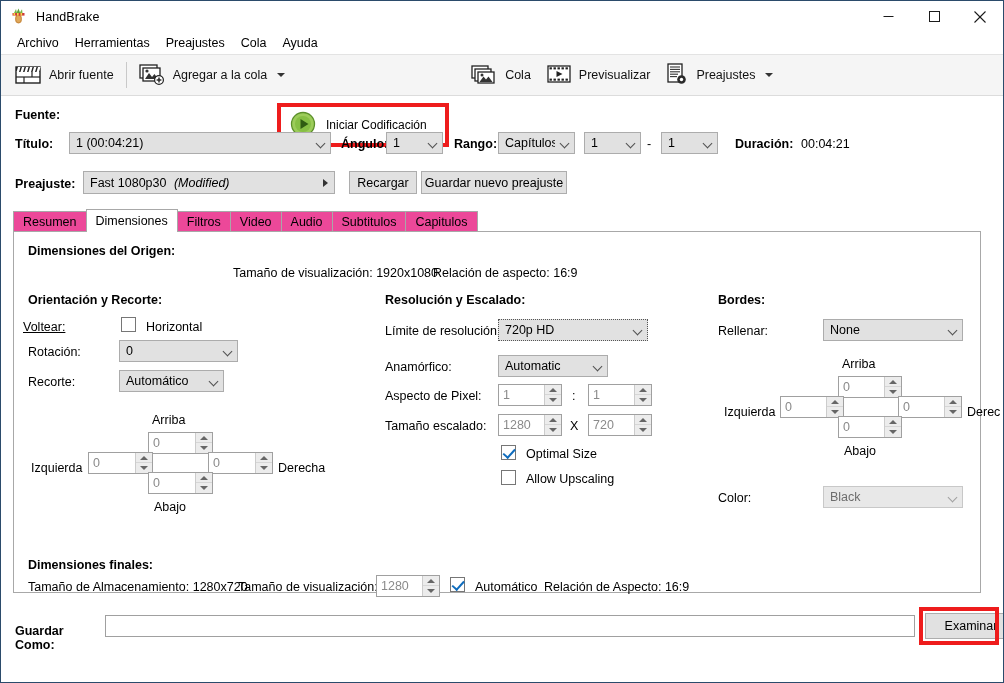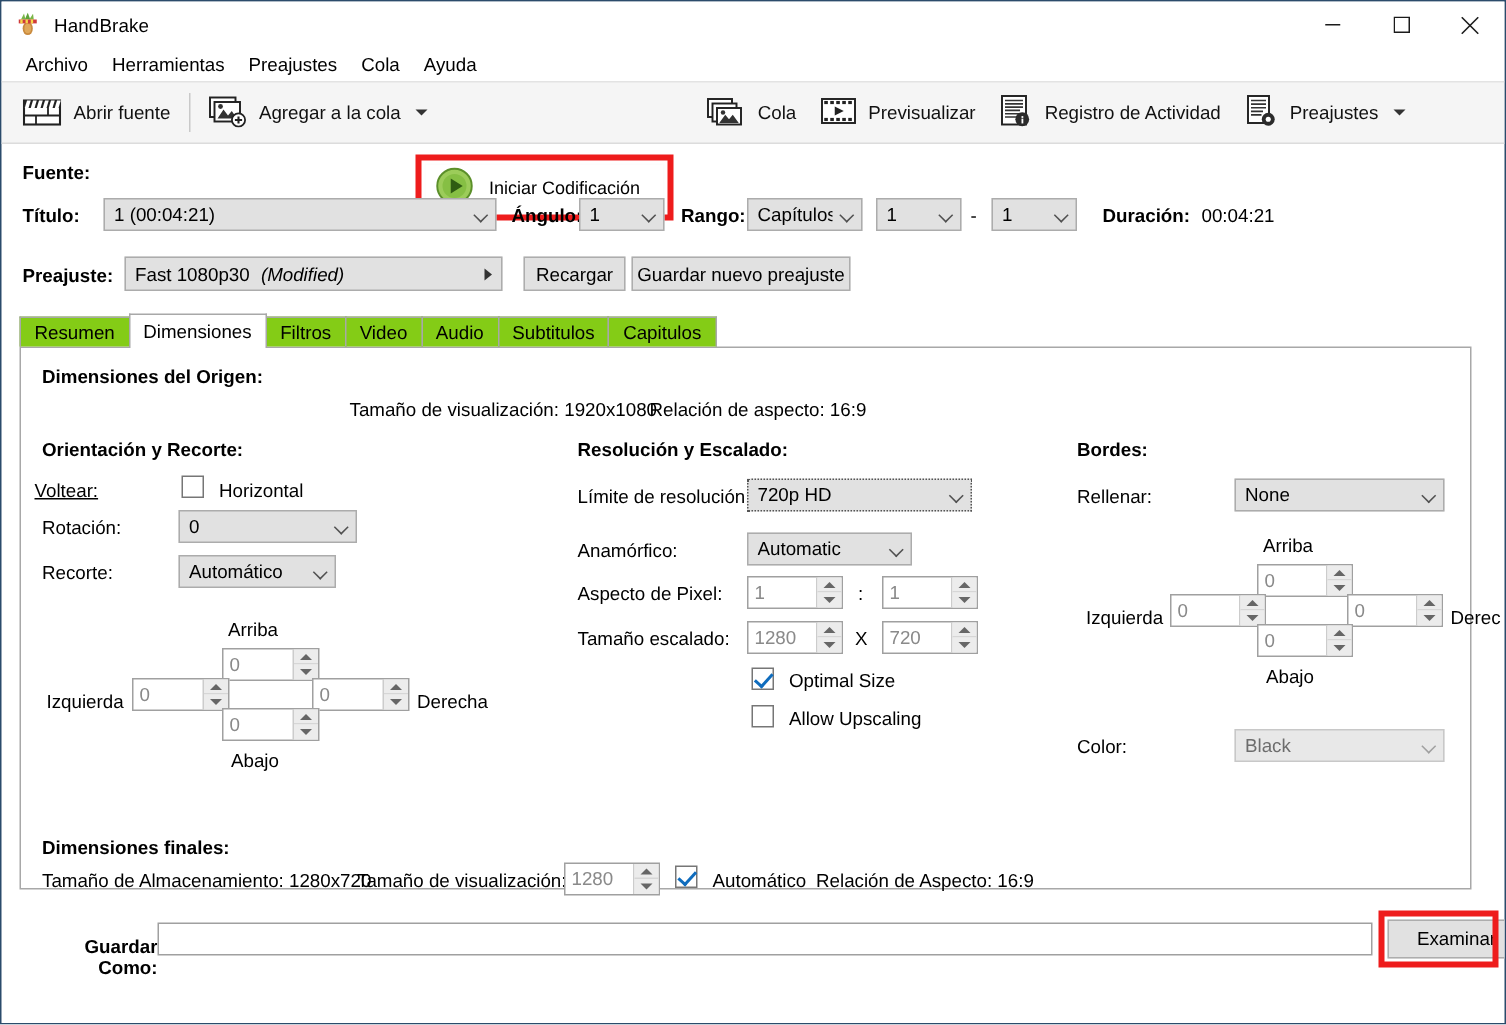--- a/index.html
+++ b/index.html
@@ -114,21 +114,21 @@
     background: #ffffff;
     border: 1px solid #fdfdfd;
     display: flex;
     align-items: center;
     padding-left: 6px;
     gap: 10px;
   }
 
   
   .content { padding: 0 0 0 0; background:#ffffff; }
-  .lbl-b { font-weight: bold; font-size: 12.5px; text-align: right; }
+  .lbl-b { font-weight: bold; font-size: 12.5px; }
   .lbl-n { font-size: 12.5px; }
 
   
   .combo {
     height: 22px;
     background: #e1e1e1;
     border: 1px solid #acacac;
     display: flex;
     align-items: center;
     padding: 0 4px 0 6px;
@@ -199,21 +199,21 @@
     align-items: flex-end;
     padding-left: 12px;
     height: 22px;
     position: relative;
     z-index: 2;
   }
   .tab {
     height: 20px;
     padding: 0 9px;
     font-size: 12.5px;
-    background: #84cc16;
+    background: #ec4899;
     border: 1px solid #a8a8a8;
     border-bottom: none;
     display: flex; align-items: center;
     margin-right: -1px;
     color: #000;
   }
   .tab.active {
     background: #ffffff;
     height: 23px;
     margin-bottom: -1px;
@@ -430,39 +430,20 @@
             <rect x="10.5" y="15.6" width="2.4" height="2.1"></rect>
               <rect x="14.5" y="15.6" width="2.4" height="2.1"></rect>
             <rect x="18.5" y="15.6" width="2.4" height="2.1"></rect>
           </g>
           <polygon points="9.5,8 15.5,11 9.5,14" fill="#222"></polygon>
         </svg>
       </span>
       <span class="lbl">Previsualizar</span>
     </div>
 
-    <div class="tbtn">
-      <span>
-        <svg width="22" height="22" viewBox="0 0 22 22">
-          <rect x="2" y="1" width="16" height="19" fill="#fff" stroke="#222" stroke-width="1.3"></rect>
-          <g stroke="#333" stroke-width="1.1">
-            <line x1="4" y1="4" x2="16" y2="4"></line>
-              <line x1="4" y1="6.2" x2="16" y2="6.2"></line>
-            <line x1="4" y1="8.4" x2="16" y2="8.4"></line>
-              <line x1="4" y1="10.6" x2="14" y2="10.6"></line>
-            <line x1="4" y1="12.8" x2="16" y2="12.8"></line>
-              <line x1="4" y1="15" x2="12" y2="15"></line>
-          </g>
-          <circle cx="15.5" cy="16.5" r="4.6" fill="#2b2b2b"></circle>
-          <rect x="15" y="14.4" width="1.2" height="1.2" fill="#fff"></rect>
-          <rect x="15" y="16.1" width="1.2" height="3.2" fill="#fff"></rect>
-        </svg>
-      </span>
-      <span class="lbl">Registro de Actividad</span>
-    </div>
 
     <div class="tbtn">
       <span>
         <svg width="22" height="22" viewBox="0 0 22 22">
           <rect x="2" y="1" width="14" height="18" fill="#fff" stroke="#222" stroke-width="1.3"></rect>
           <g stroke="#333" stroke-width="1.1">
             <line x1="4" y1="4" x2="14" y2="4"></line>
               <line x1="4" y1="6.4" x2="14" y2="6.4"></line>
             <line x1="4" y1="8.8" x2="14" y2="8.8"></line>
               <line x1="4" y1="11.2" x2="12" y2="11.2"></line>

